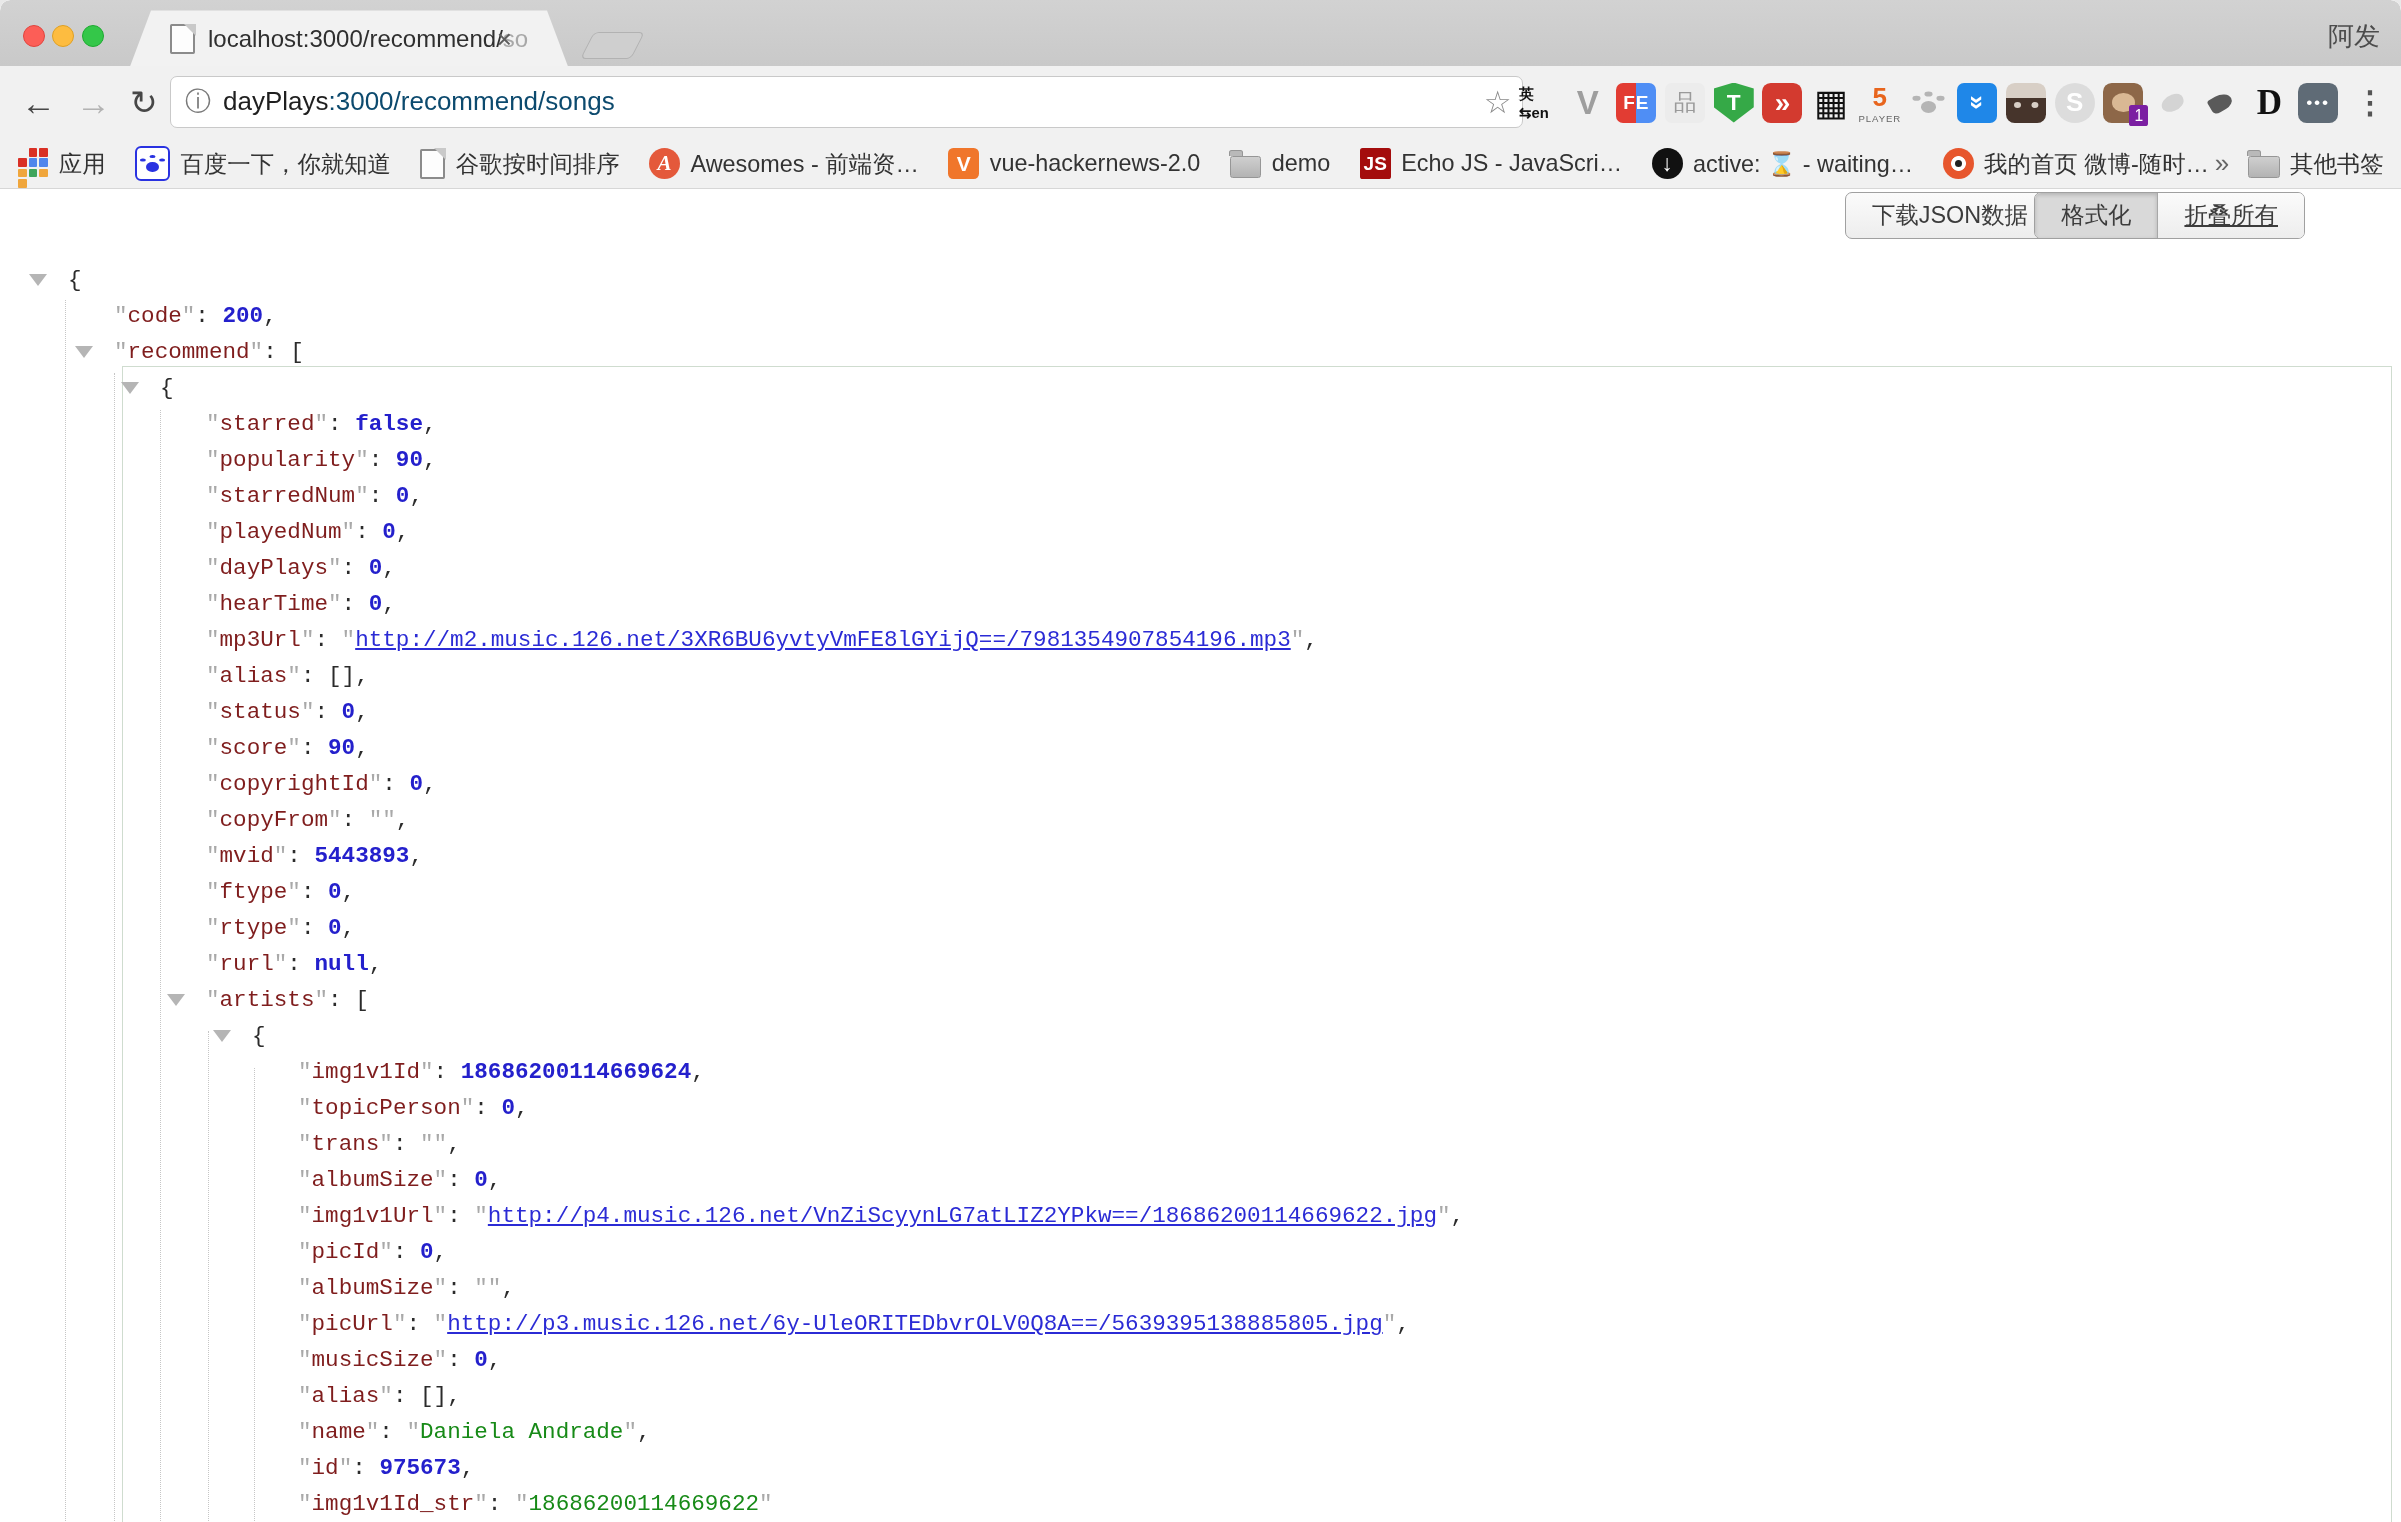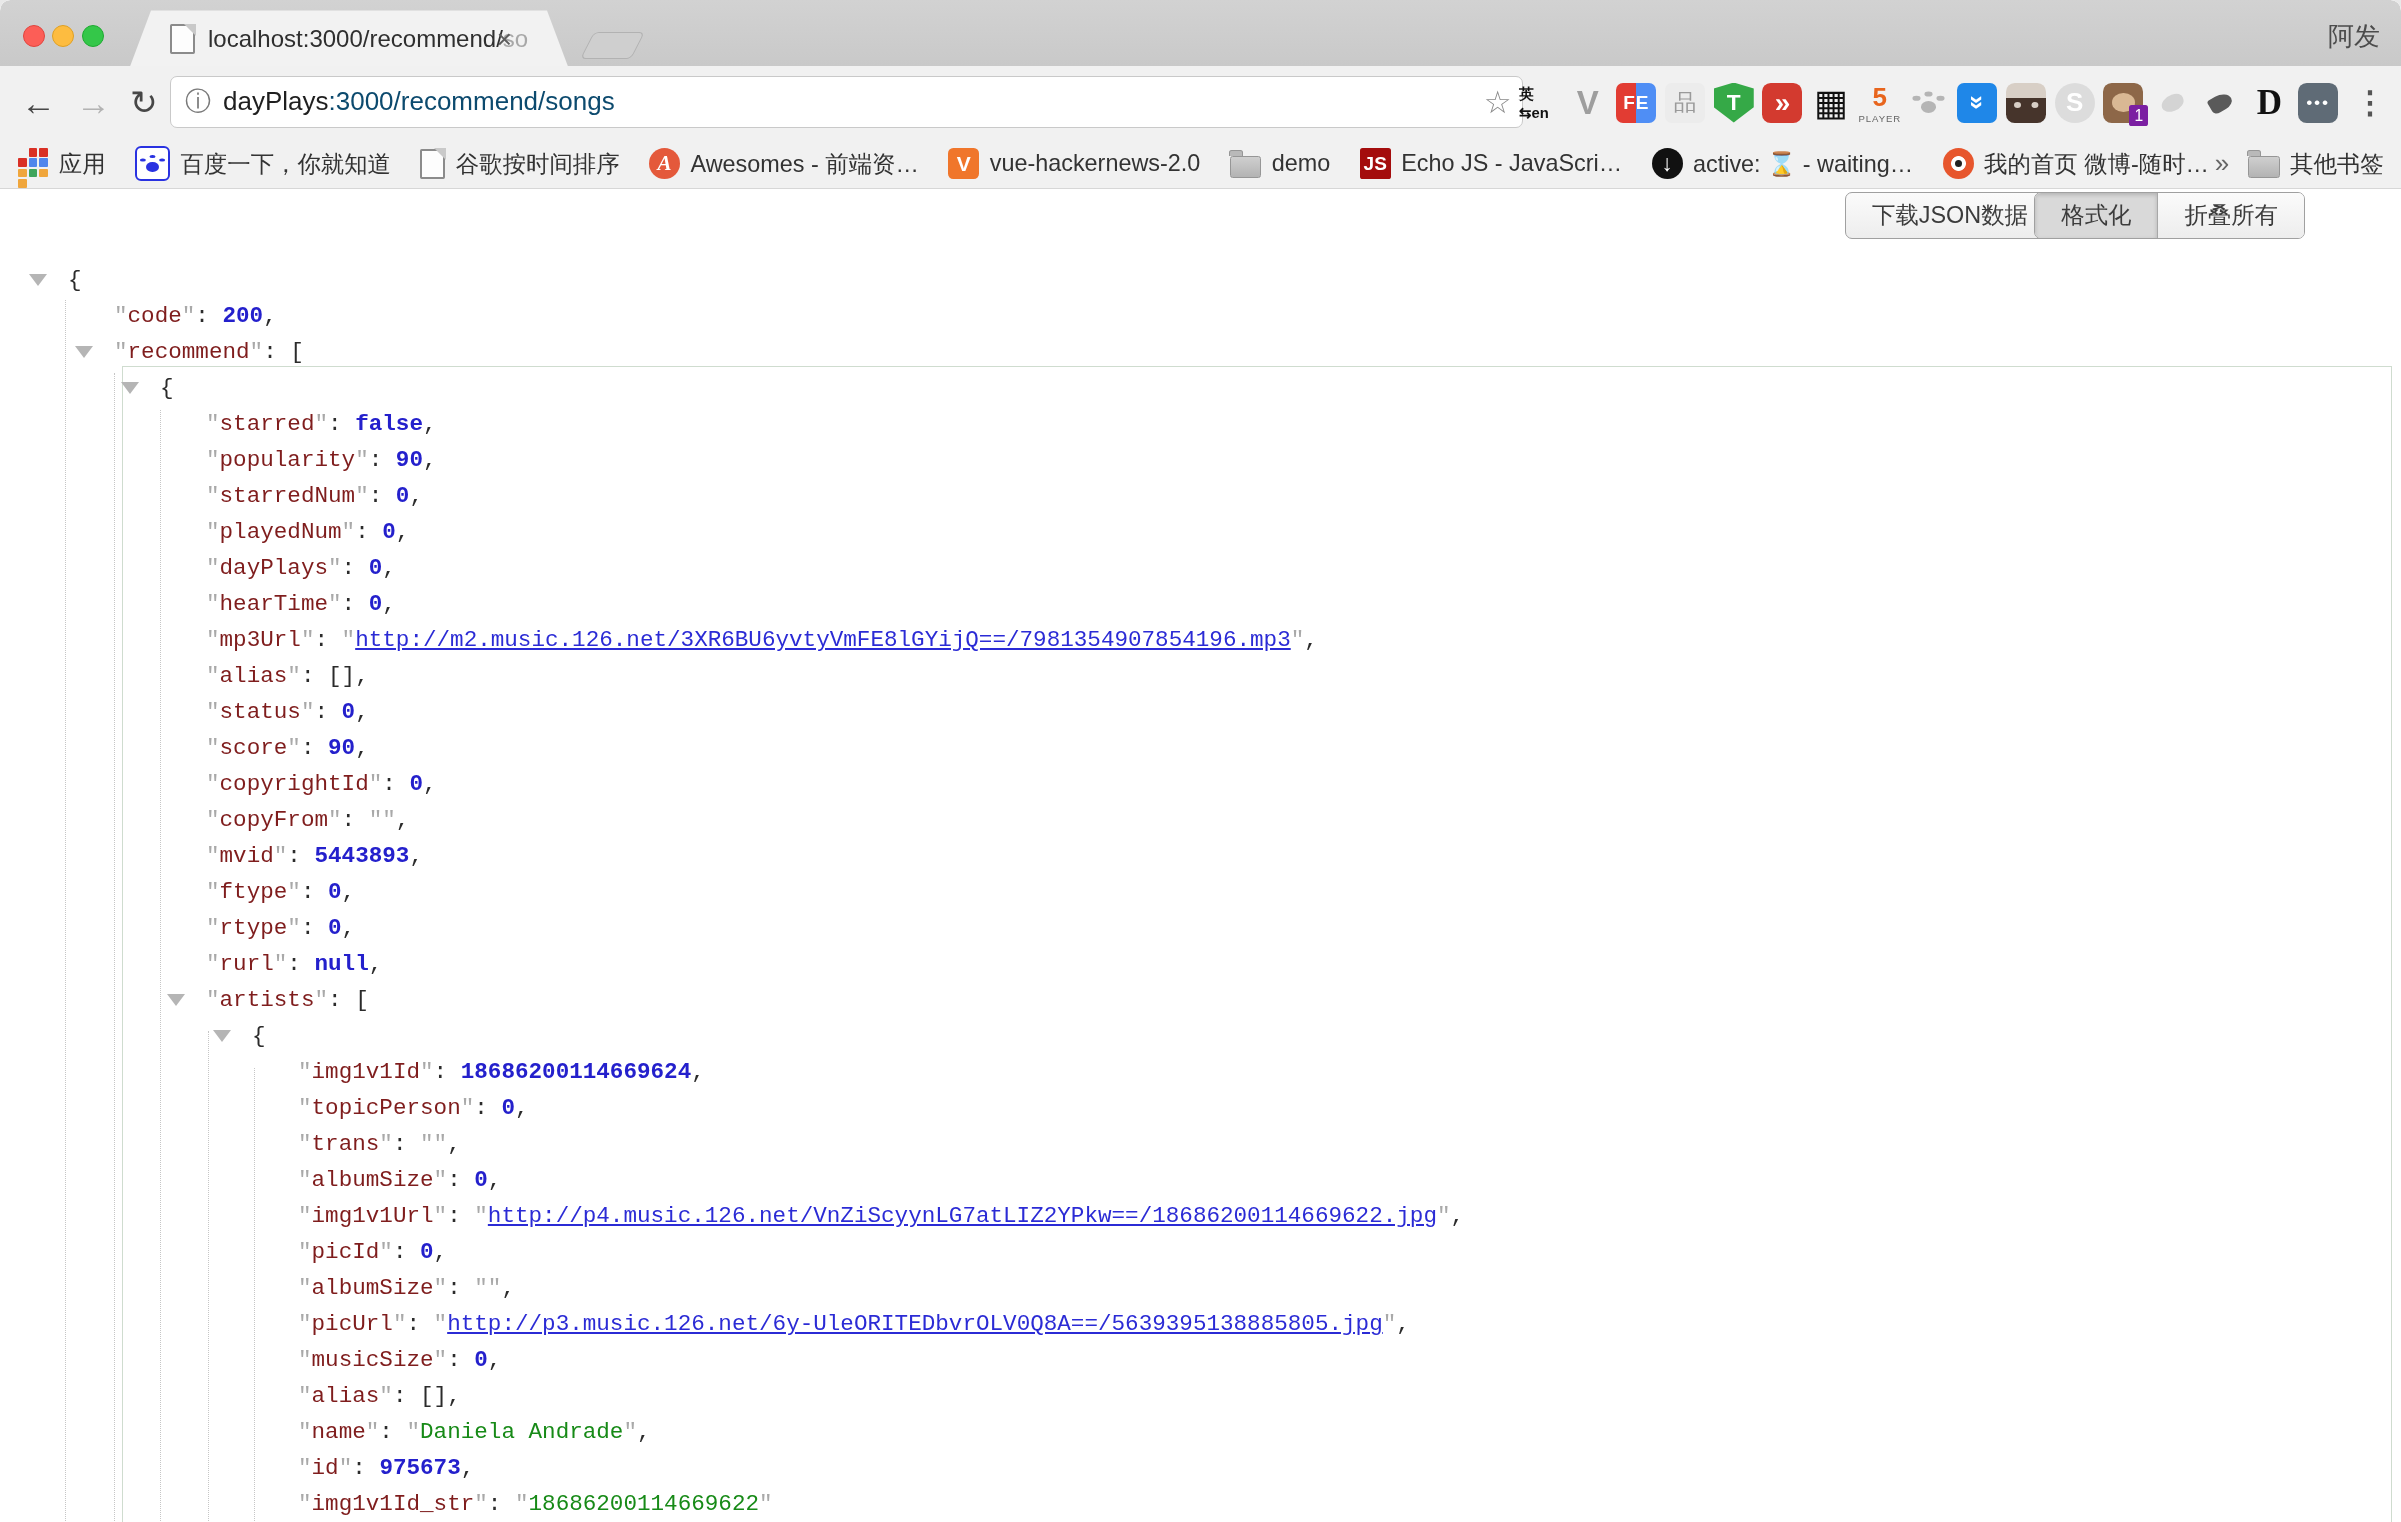--- a/index.html
+++ b/index.html
@@ -96,21 +96,21 @@
   .content{position:absolute;left:0;top:190px;width:100%;height:1333px;background:#fff;overflow:hidden;}
   .vbtns{position:absolute;top:1.7px;right:0;left:0;height:52px;}
   .btn{position:absolute;height:47px;box-sizing:border-box;border:1.7px solid #a0a0a0;border-radius:7px;
        background:linear-gradient(#fbfbfb,#ededed);font-size:23.4px;color:#3c3c3c;
        display:flex;align-items:center;padding:0 26px;}
   .btn-download{right:346px;}
   .btngroup{position:absolute;right:96px;height:47px;border:1.7px solid #a0a0a0;border-radius:7px;
        display:flex;overflow:hidden;box-sizing:border-box;}
   .seg{height:100%;display:flex;align-items:center;padding:0 26px;font-size:23.4px;color:#3c3c3c;}
   .seg-active{background:#d9d9d9;box-shadow:inset 0 1.7px 4.3px rgba(0,0,0,.18);}
-  .seg-plain{background:linear-gradient(#fbfbfb,#ededed);border-left:1.7px solid #a8a8a8;}
+  .seg-plain{background:linear-gradient(#fbfbfb,#ededed);border-left:1.7px solid #a8a8a8;text-decoration:underline;}
   .hoverbox{position:absolute;left:122px;top:176px;width:2268px;height:1215px;
        border:1.7px solid #cfdccf;border-bottom:none;}
   .guide{position:absolute;width:0;border-left:1.7px dotted #c6c6c6;}
   #jsonlines{position:absolute;left:0;top:72px;right:0;font-family:"Liberation Mono","DejaVu Sans Mono",monospace;
        font-size:22.6px;}
   .jl{height:36px;line-height:36px;white-space:nowrap;position:relative;}
   .tri{position:absolute;top:12px;width:0;height:0;border-left:9.6px solid transparent;
        border-right:9.6px solid transparent;border-top:12px solid #b5b5b5;}
   .q{color:#a9a9a9;}
   .k{color:#7f1d1d;}

